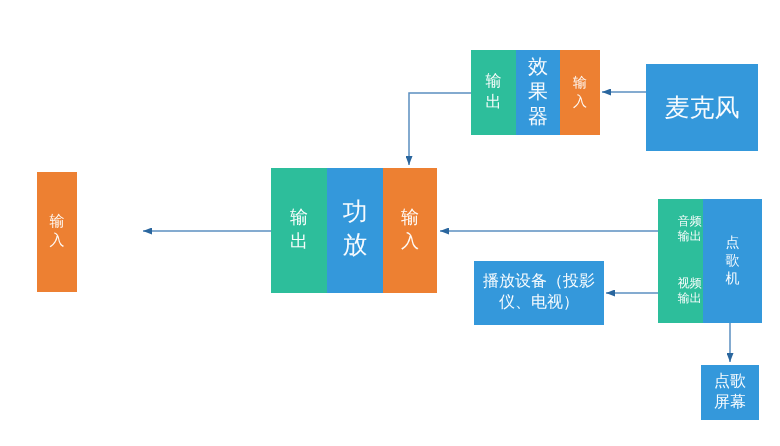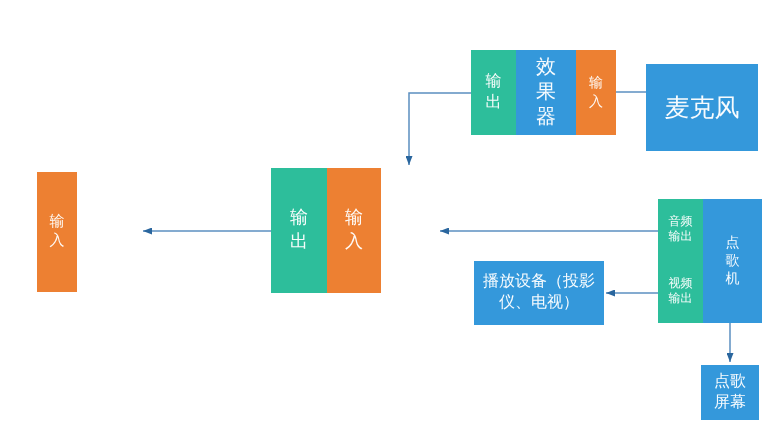--- a/index.html
+++ b/index.html
@@ -14,21 +14,21 @@
   .seg{
     display:flex;align-items:center;justify-content:center;
     color:rgba(255,255,255,0.96);
     text-align:center;
     font-weight:300;
   }
   .seg.blue{background:var(--blue,#3498db);}
   .seg.green{background:var(--green,#2dbe9b);}
   .seg.orange{background:var(--orange,#ed8032);}
   .stack{word-break:break-all;line-height:1.3;}
-  .ports{flex-direction:column;justify-content:space-around;align-items:center;}
+  .ports{flex-direction:column;justify-content:space-around;align-items:flex-end;}
   .port-label{word-break:break-all;line-height:1.25;text-align:center;}
   svg.wires{position:absolute;left:0;top:0;pointer-events:none;}
   .wire{stroke:var(--arrow-line,#5b8fc0);stroke-width:1.5;fill:none;}
   .head{fill:var(--arrow-head,#2a669e);}
 </style>
 </head>
 <body>
 
 <div class="canvas">
 
@@ -49,30 +49,33 @@
   <div class="node" style="left:37px;top:172px;height:120px;">
     <div class="seg orange" style="width:40px;font-size:15px;">
       <span class="stack" style="width:1.15em;">输入</span>
     </div>
   </div>
 
   <div class="node" style="left:271px;top:168px;height:125px;">
     <div class="seg green" style="width:56px;font-size:18px;">
       <span class="stack" style="width:1.15em;">输出</span>
     </div>
+    <div class="seg blue" style="width:56px;font-size:25px;">
+      <span class="stack" style="width:1.15em;">功放</span>
+    </div>
     <div class="seg orange" style="width:54px;font-size:18px;">
       <span class="stack" style="width:1.15em;">输入</span>
     </div>
   </div>
 
   <div class="node" style="left:471px;top:50px;height:85px;">
     <div class="seg green" style="width:45px;font-size:16px;">
       <span class="stack" style="width:1.15em;">输出</span>
     </div>
-    <div class="seg blue" style="width:60px;font-size:20px;">
+    <div class="seg blue" style="width:44px;font-size:20px;">
       <span class="stack" style="width:1.15em;line-height:1.25;">效果器</span>
     </div>
     <div class="seg orange" style="width:40px;font-size:14px;">
       <span class="stack" style="width:1.15em;">输入</span>
     </div>
   </div>
 
   <div class="node" style="left:646px;top:64px;">
     <div class="seg blue" style="width:112px;height:87px;font-size:25px;">
       <span>麦克风</span>

